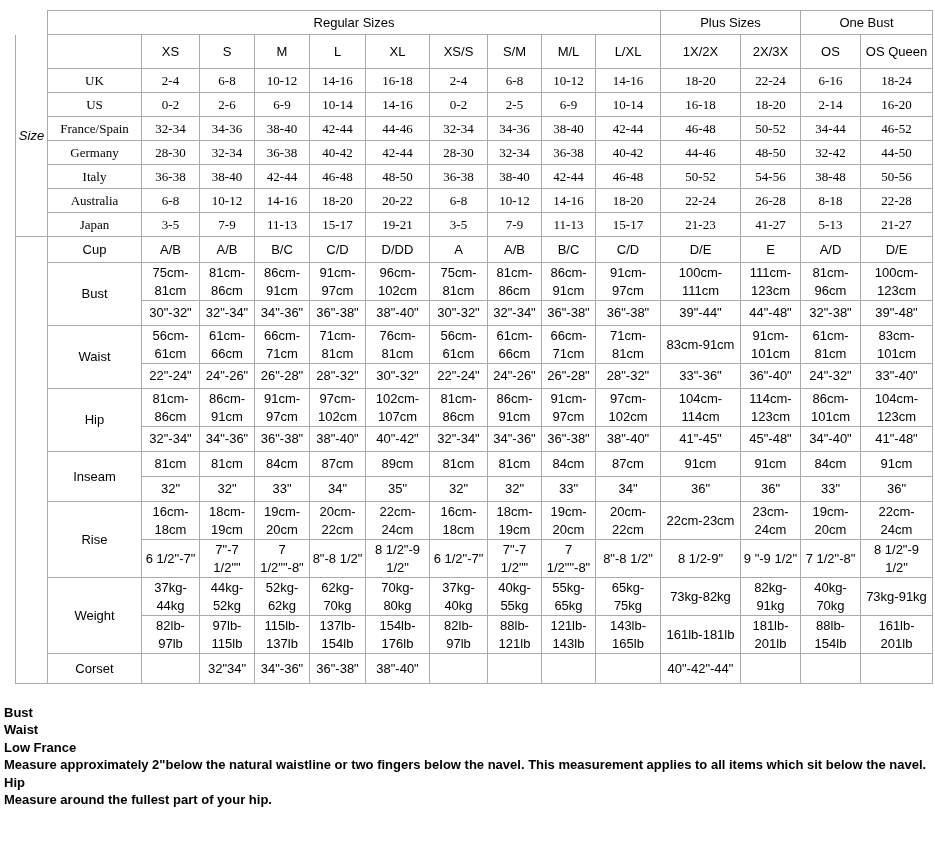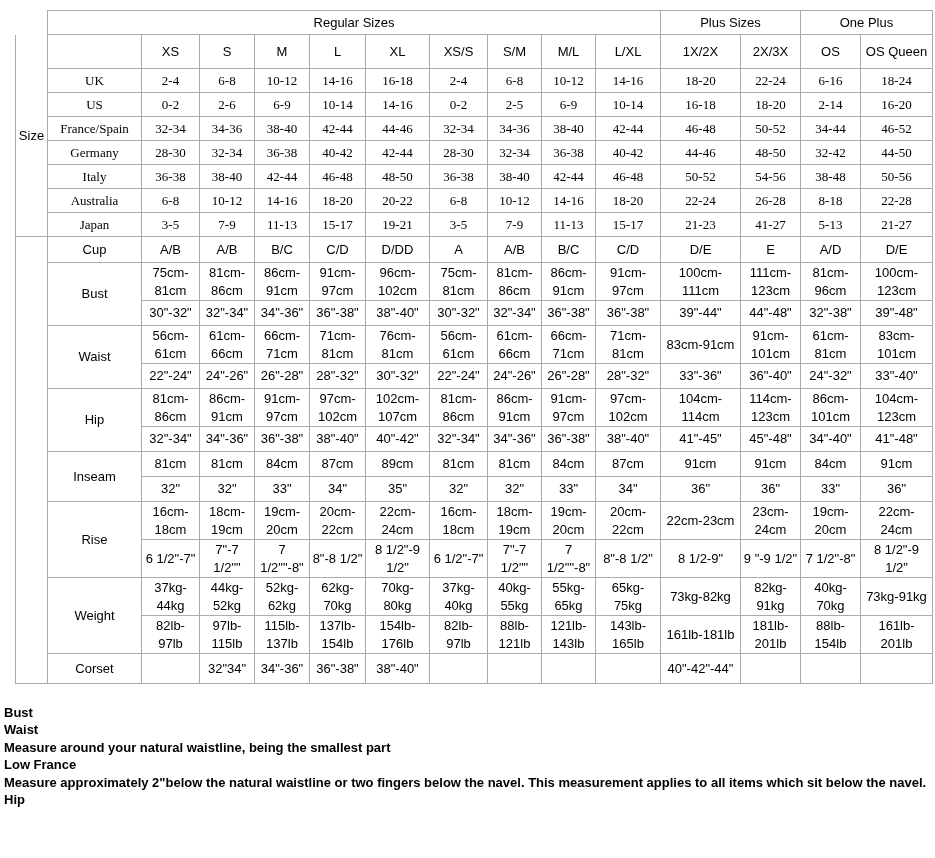--- a/index.html
+++ b/index.html
@@ -20,21 +20,21 @@
   table.size-chart td {
     border: 1px solid #aaaaaa;
     text-align: center;
     vertical-align: middle;
     padding: 1px 2px;
     overflow: hidden;
     word-wrap: break-word;
   }
   
   table.size-chart td.blank { border-left: none; border-top: none; border-bottom: none; }
-  table.size-chart td.size-cell { border-top: none; }
+  table.size-chart td.size-cell { border-top: none; font-style: italic; }
   tr.h-group   { height: 24px; }
   tr.h-cols    { height: 34px; }
   tr.r-country { height: 24px; font-family: Liberation Serif, serif; }
   td.osq { padding: 1px 11px; }          
   .notes {
     margin: 20px 4px 0 4px;
     width: 926px;
     font-size: 13px;
     font-weight: bold;
     line-height: 17.4px;
@@ -59,21 +59,21 @@
       <col style="width:80px">
     <col style="width:60px">
       <col style="width:60px">
       <col style="width:72px">
   </colgroup>
   <tbody id="chart-body">
       <tr class="h-group">
         <td class="blank"></td>
         <td colspan="10">Regular Sizes</td>
         <td colspan="2">Plus Sizes</td>
-        <td colspan="2">One Plus</td>
+        <td colspan="2">One Bust</td>
       </tr>
       <tr class="h-cols">
         <td rowspan="8" class="size-cell">Size</td>
         <td></td>
         <td>XS</td>
         <td>S</td>
         <td>M</td>
         <td>L</td>
         <td>XL</td>
         <td>XS/S</td>
@@ -415,17 +415,17 @@
         <td></td>
         <td></td>
         <td></td>
       </tr>
     </tbody>
 </table>
 
 <div class="notes">
   <div>Bust</div>
   <div>Waist</div>
-  <div>Measure around your natural waistline, being the smallest part</div>
   <div>Low France</div>
   <div>Measure approximately 2"below the natural waistline or two fingers below the navel. This measurement applies to all items which sit below the navel.</div>
   <div>Hip</div>
+  <div>Measure around the fullest part of your hip.</div>
 </div>
 
 </body></html>

